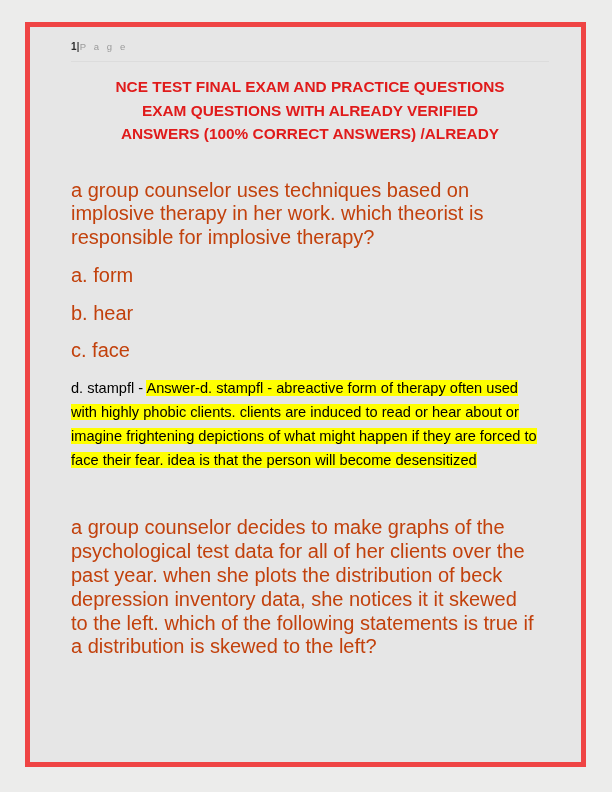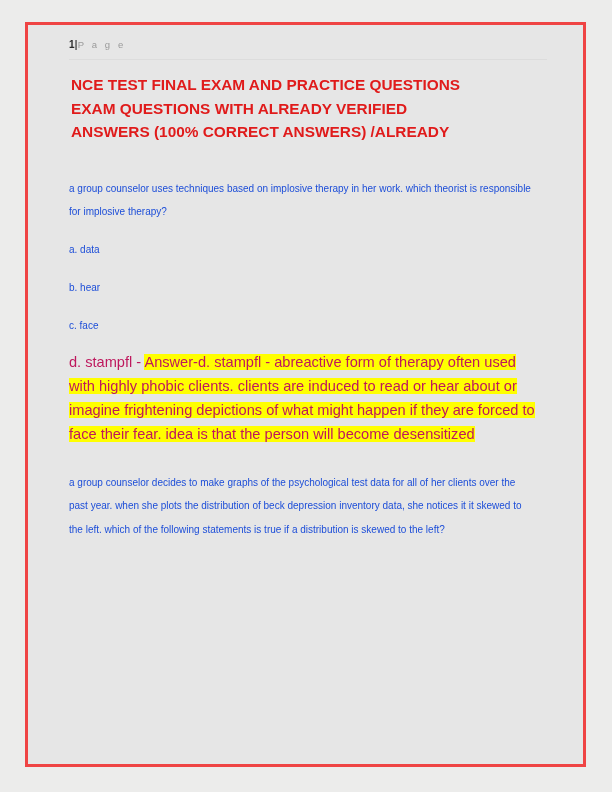--- a/index.html
+++ b/index.html
@@ -14,21 +14,21 @@
     overflow: hidden;
   }
 
   .page-sheet {
     position: absolute;
     left: 25px;
     top: 22px;
     width: 561px;
     height: 745px;
     background: #e6e6e6;
-    border: 3px solid #ef4444;
+    border: 5px solid #ef4444;
     box-sizing: border-box;
   }
 
   .page-header {
     position: absolute;
     left: 41px;
     top: 12px;
     width: 478px;
     height: 24px;
   }
@@ -64,58 +64,58 @@
   }
 
   .doc-body {
     position: absolute;
     left: 41px;
     top: 48px;
     width: 478px;
   }
 
   .doc-title {
-    text-align: left;
+    text-align: center;
     color: #e01b1b;
     font-weight: bold;
     font-size: 15.4px;
     line-height: 23.5px;
     margin: 0;
     padding: 0 2px;
   }
 
   .title-line { display: block; }
 
   .q-block { margin-top: 33px; }
 
   .para {
-    font-size: 10px;
+    font-size: 20px;
     line-height: 23.8px;
-    color: #1d4ed8;
+    color: #c2410c;
     margin: 0 0 14px 0;
     max-width: 466px;
   }
 
   .para.opt { margin-bottom: 14px; }
 
   .answer-para {
     font-size: 14.6px;
     line-height: 23.8px;
-    color: #be185d;
+    color: #000000;
     margin: 0;
     max-width: 470px;
   }
 
   .hl {
     background: #ffff00;
     box-decoration-break: clone;
     -webkit-box-decoration-break: clone;
   }
 
-  .q-block-second { margin-top: 24px; }
+  .q-block-second { margin-top: 44px; }
 </style>
 </head>
 <body>
 
 <div class="page-sheet">
 
   <div class="page-header">
     <div class="header-line"><span class="header-num">1</span><span class="header-sep">|</span><span class="header-word">P a g e</span></div>
   </div>
 
@@ -124,21 +124,21 @@
   <div class="doc-body">
 
     <div class="doc-title">
       <span class="title-line">NCE TEST FINAL EXAM AND PRACTICE QUESTIONS</span>
       <span class="title-line">EXAM QUESTIONS WITH ALREADY VERIFIED</span>
       <span class="title-line">ANSWERS (100% CORRECT ANSWERS) /ALREADY</span>
     </div>
 
     <div class="q-block">
       <p class="para">a group counselor uses techniques based on implosive therapy in her work. which theorist is responsible for implosive therapy?</p>
-      <p class="para opt">a. data</p>
+      <p class="para opt">a. form</p>
       <p class="para opt">b. hear</p>
       <p class="para opt">c. face</p>
       <p class="answer-para"><span>d. stampfl - </span><span class="hl">Answer-d. stampfl - abreactive form of therapy often used with highly phobic clients. clients are induced to read or hear about or imagine frightening depictions of what might happen if they are forced to face their fear. idea is that the person will become desensitized</span></p>
     </div>
 
     <div class="q-block-second">
       <p class="para">a group counselor decides to make graphs of the psychological test data for all of her clients over the past year. when she plots the distribution of beck depression inventory data, she notices it it skewed to the left. which of the following statements is true if a distribution is skewed to the left?</p>
     </div>
 
   </div>

